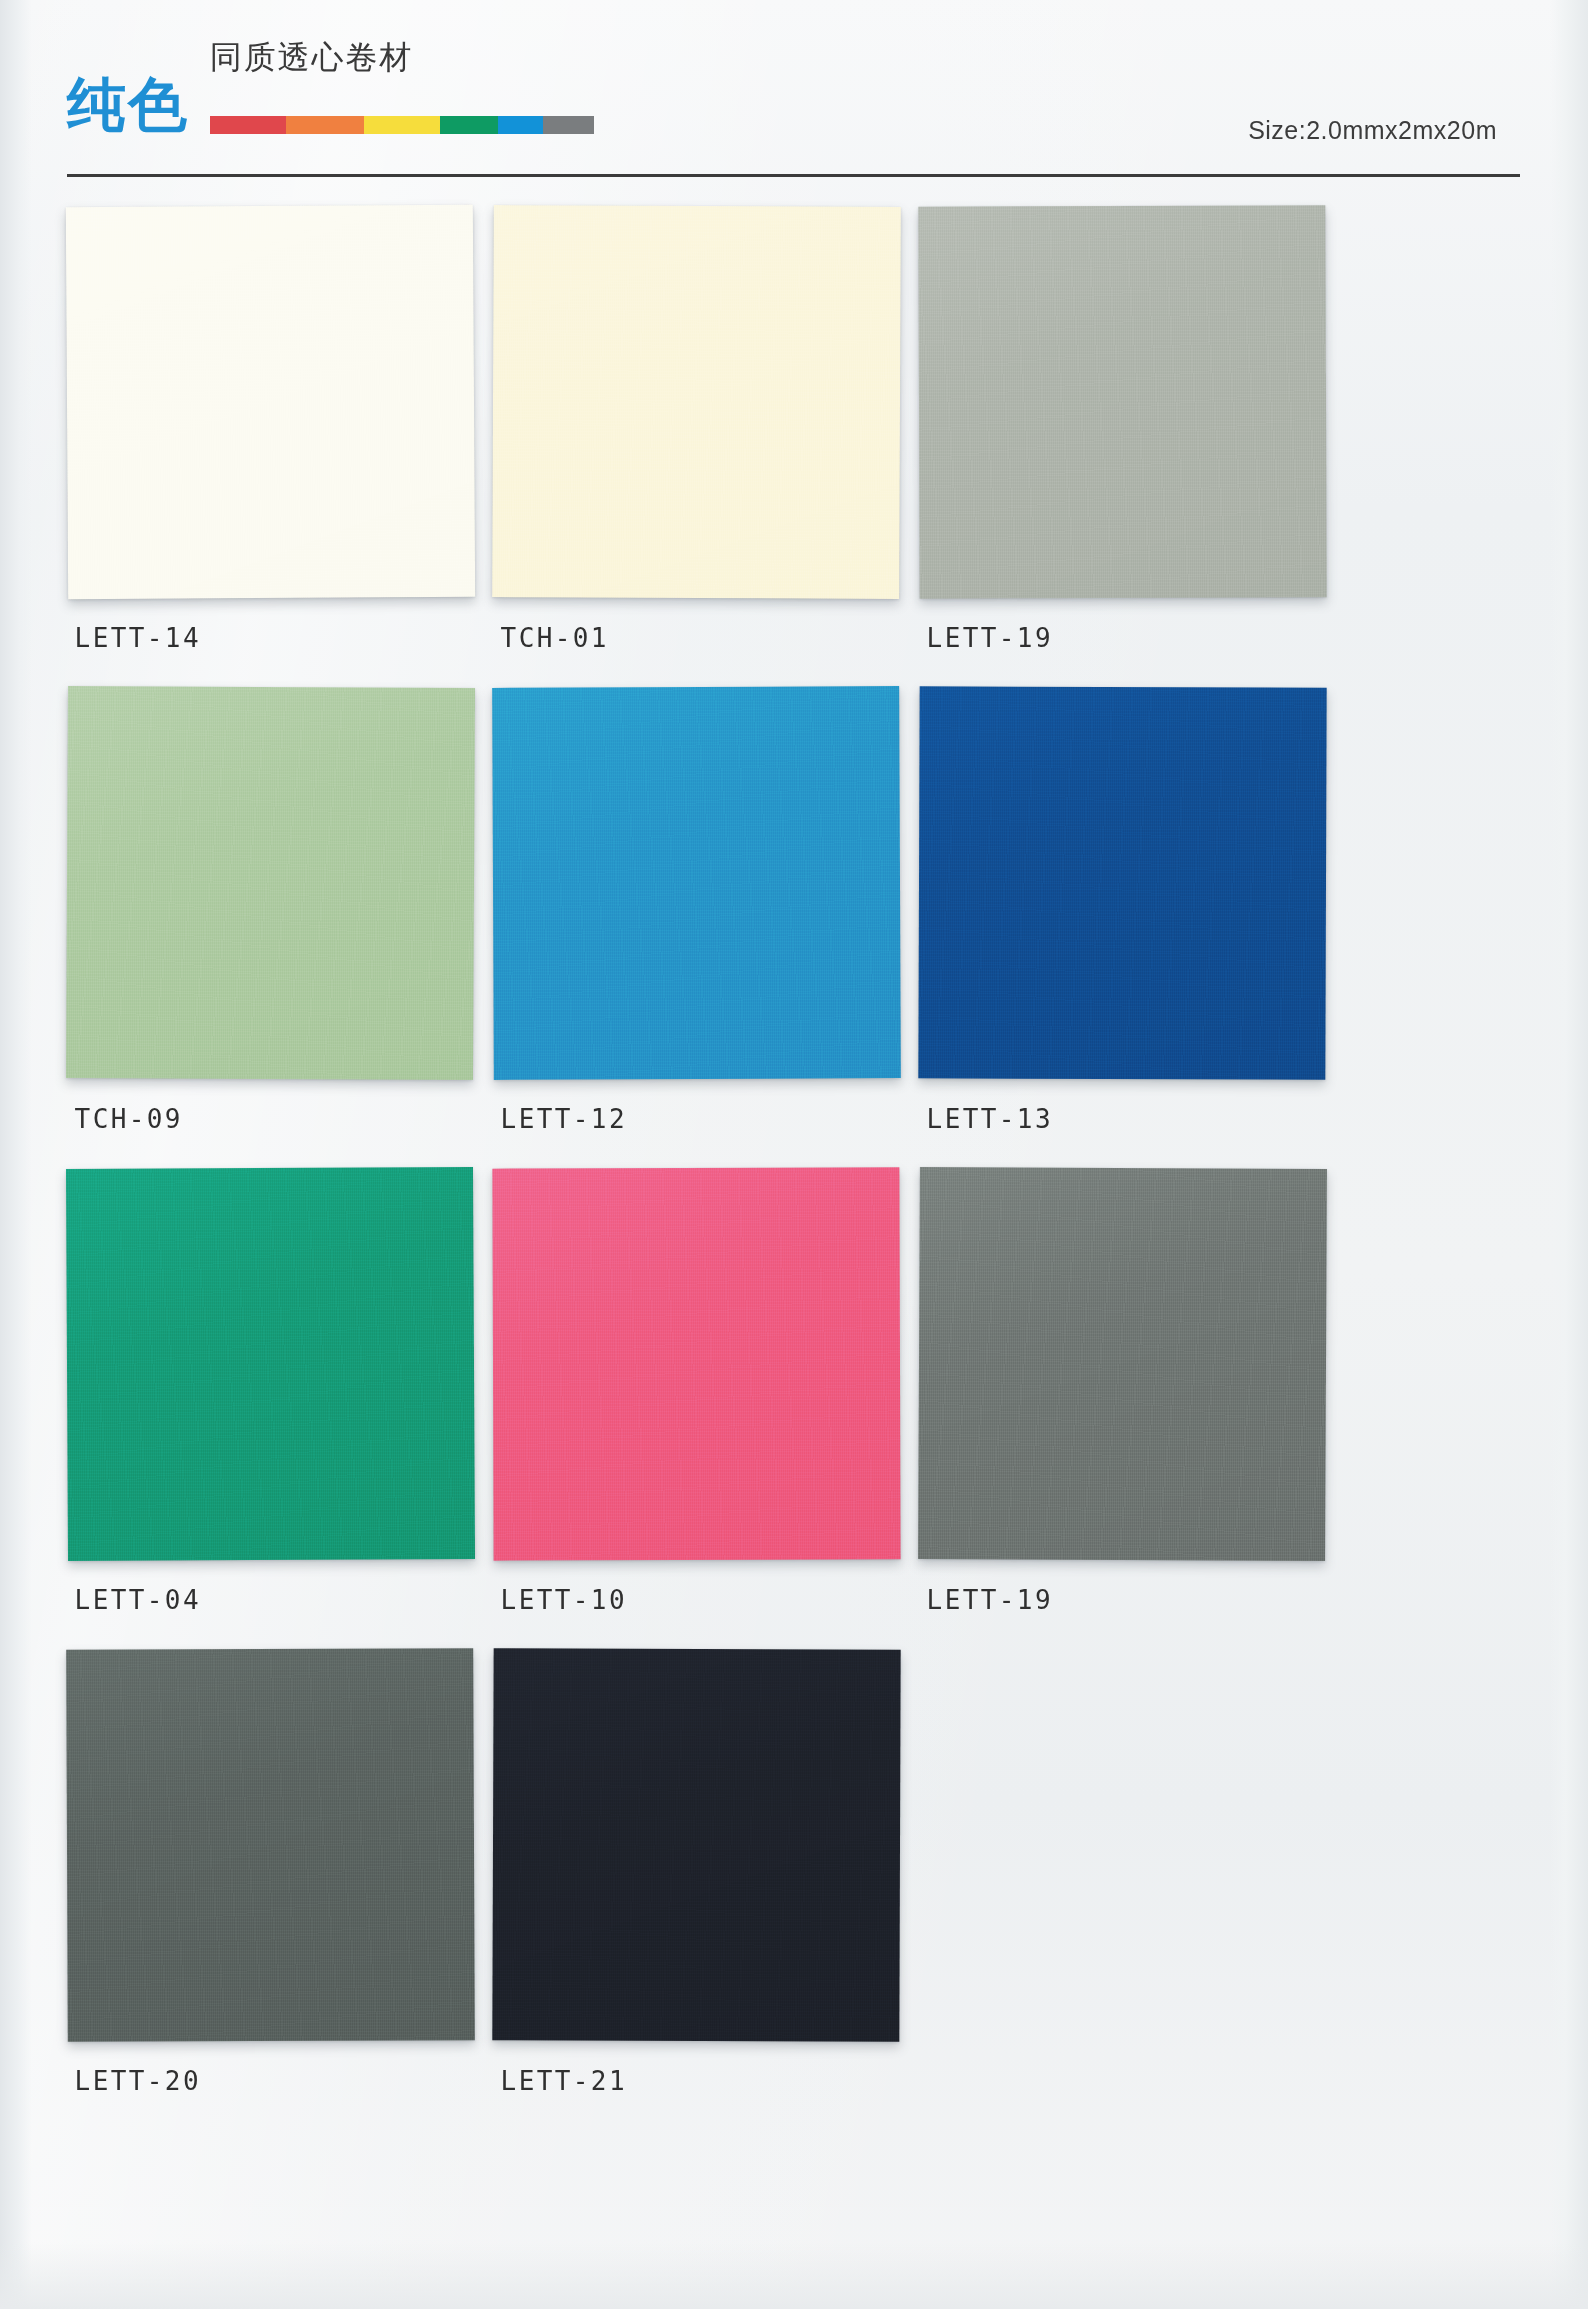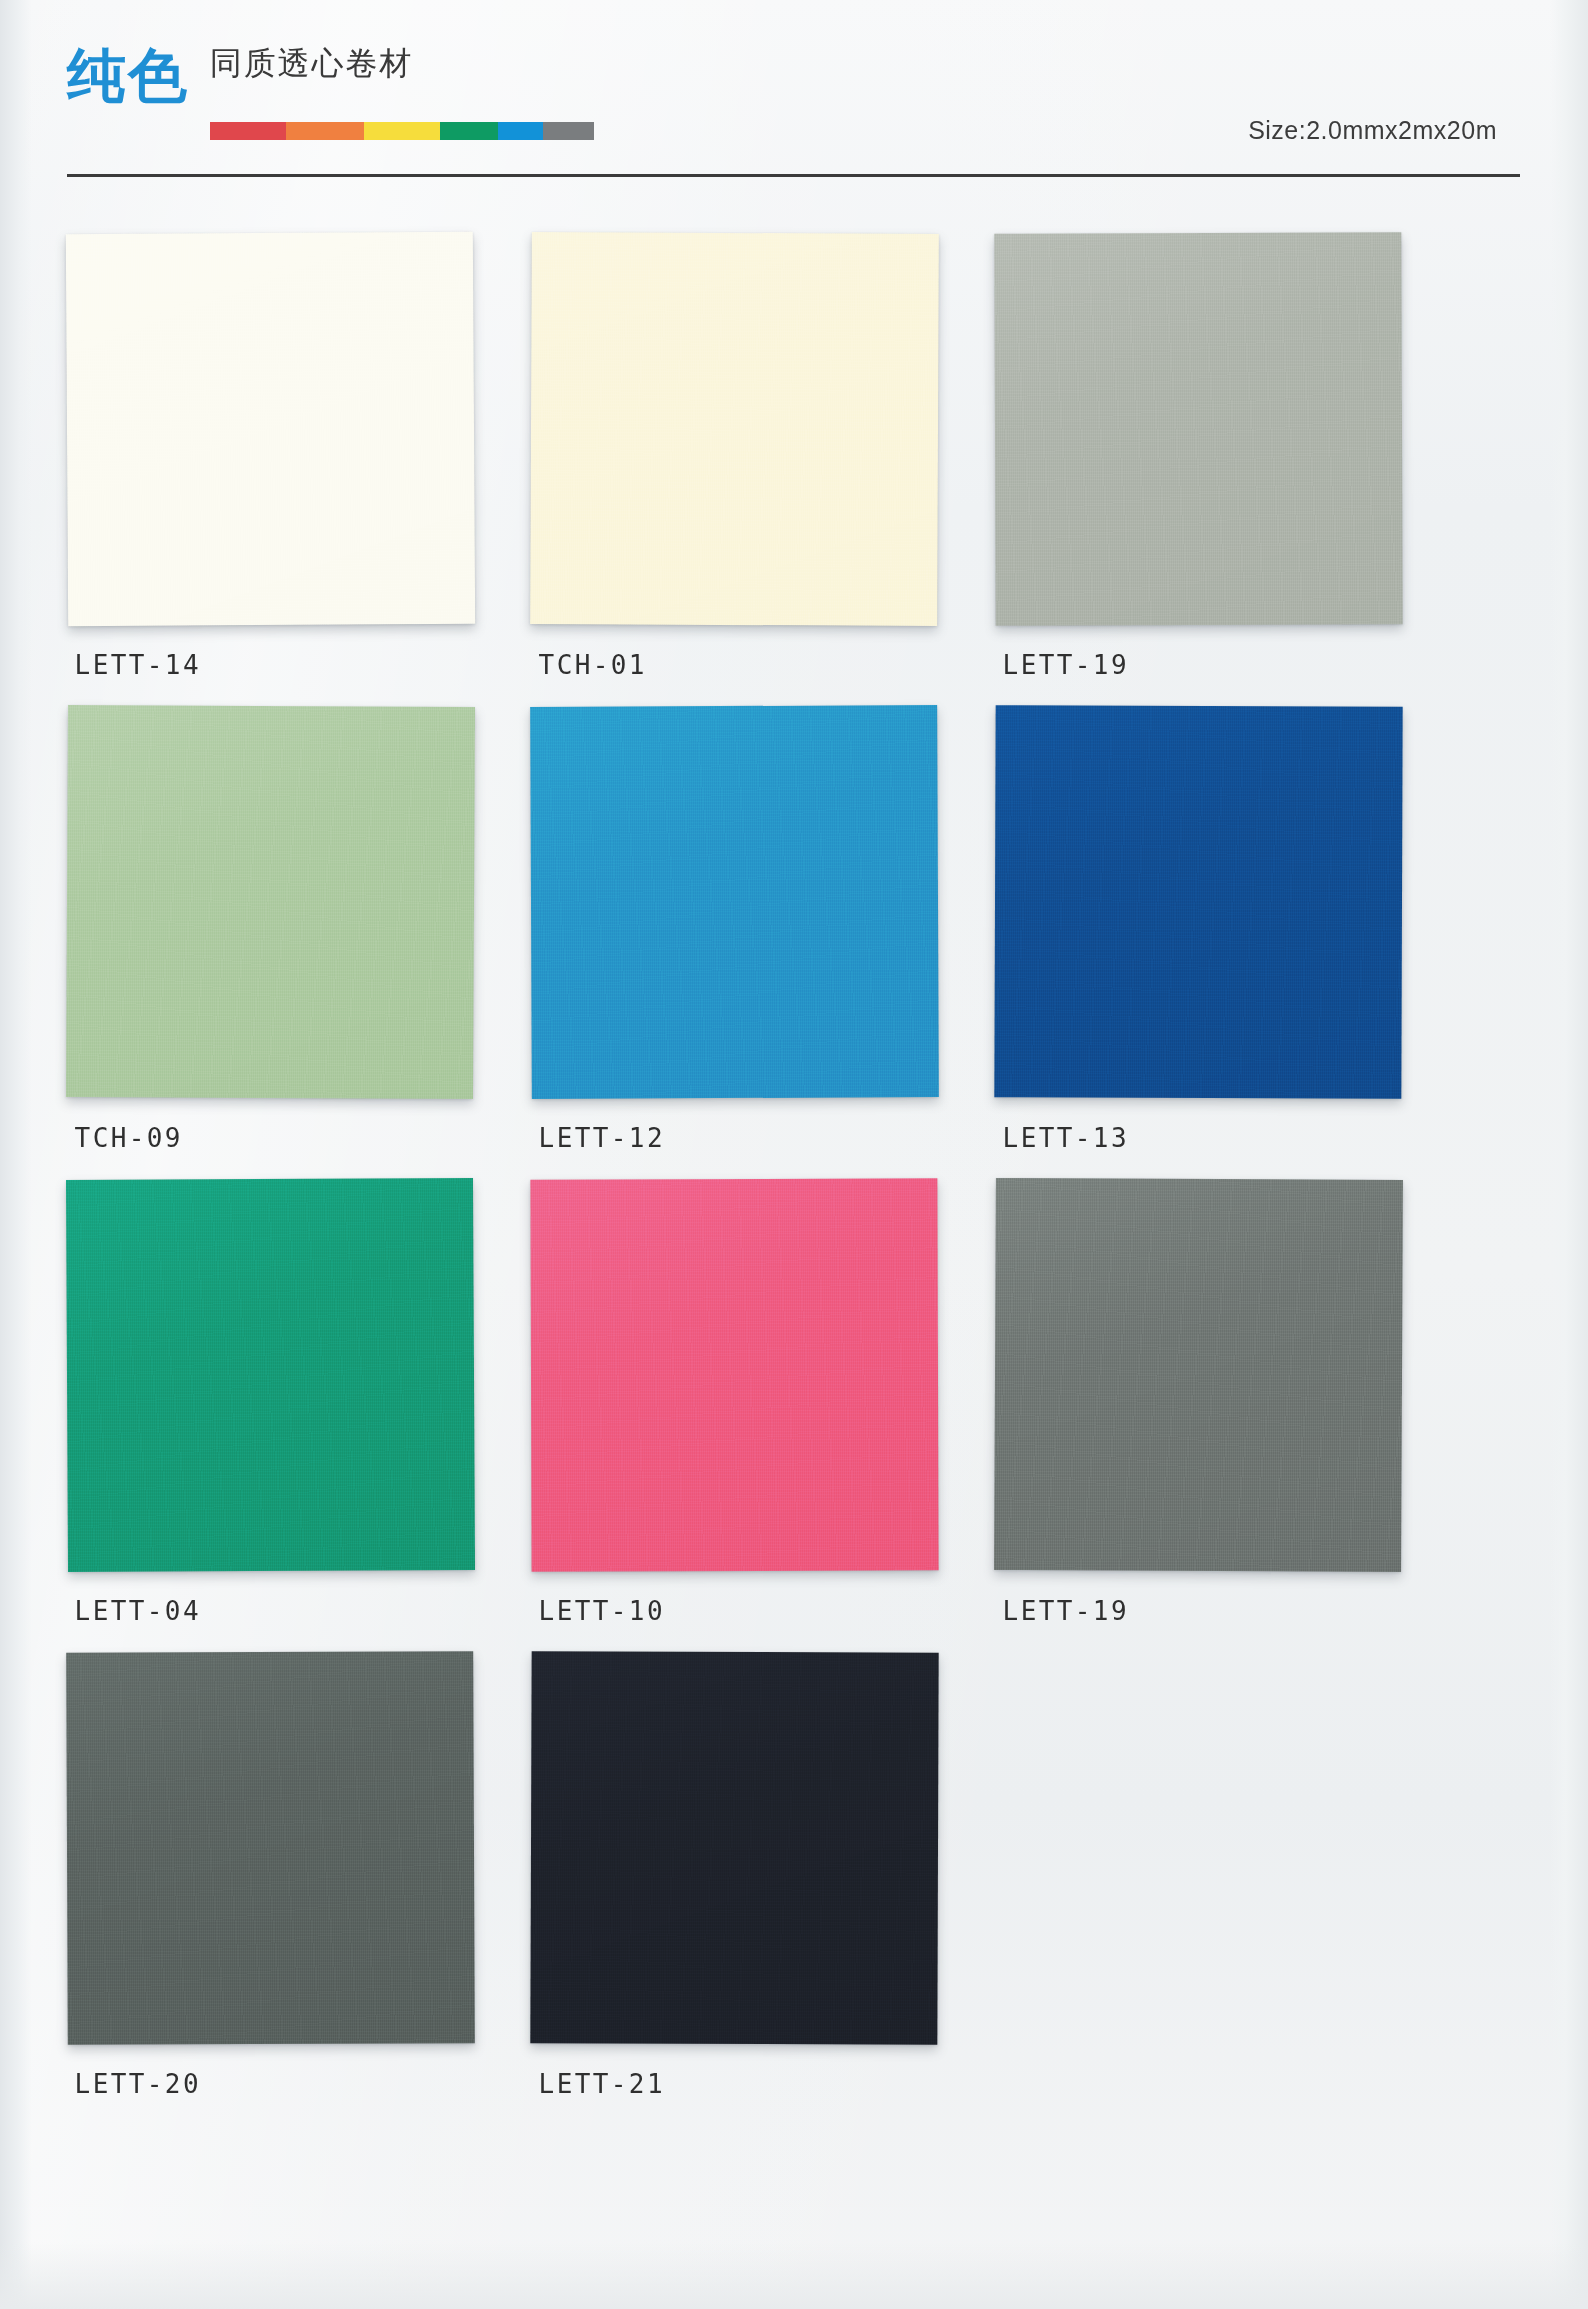--- a/index.html
+++ b/index.html
@@ -52,21 +52,21 @@
   
   .header {
     position: absolute;
     left: 67px;
     top: 46px;
     width: 1446px;
     height: 124px;
   }
   .brand-row {
     display: flex;
-    align-items: flex-start;
+    align-items: flex-end;
     height: 88px;
   }
   .brand-mark {
     font-size: 59px;
     font-weight: bold;
     color: #1f8fd4;
     letter-spacing: 1.9px;
     line-height: 1;
     font-family: "DejaVu Sans", "Liberation Sans", sans-serif;
     white-space: nowrap;
@@ -111,26 +111,27 @@
     top: 174px;
     width: 1453px;
     height: 2.9px;
     background: #3b3b3b;
   }
 
   
   .grid {
     position: absolute;
     left: 67px;
-    top: 233px;
+    top: 206px;
     width: 1453px;
     display: grid;
     grid-template-columns: repeat(3, 418px);
     column-gap: 46px;
     row-gap: 0px;
+    gap: 8px;
   }
   .cell {
     height: 473px;
     position: relative;
   }
   .swatch-wrap {
     position: relative;
     width: 407px;
     height: 392px;
   }

